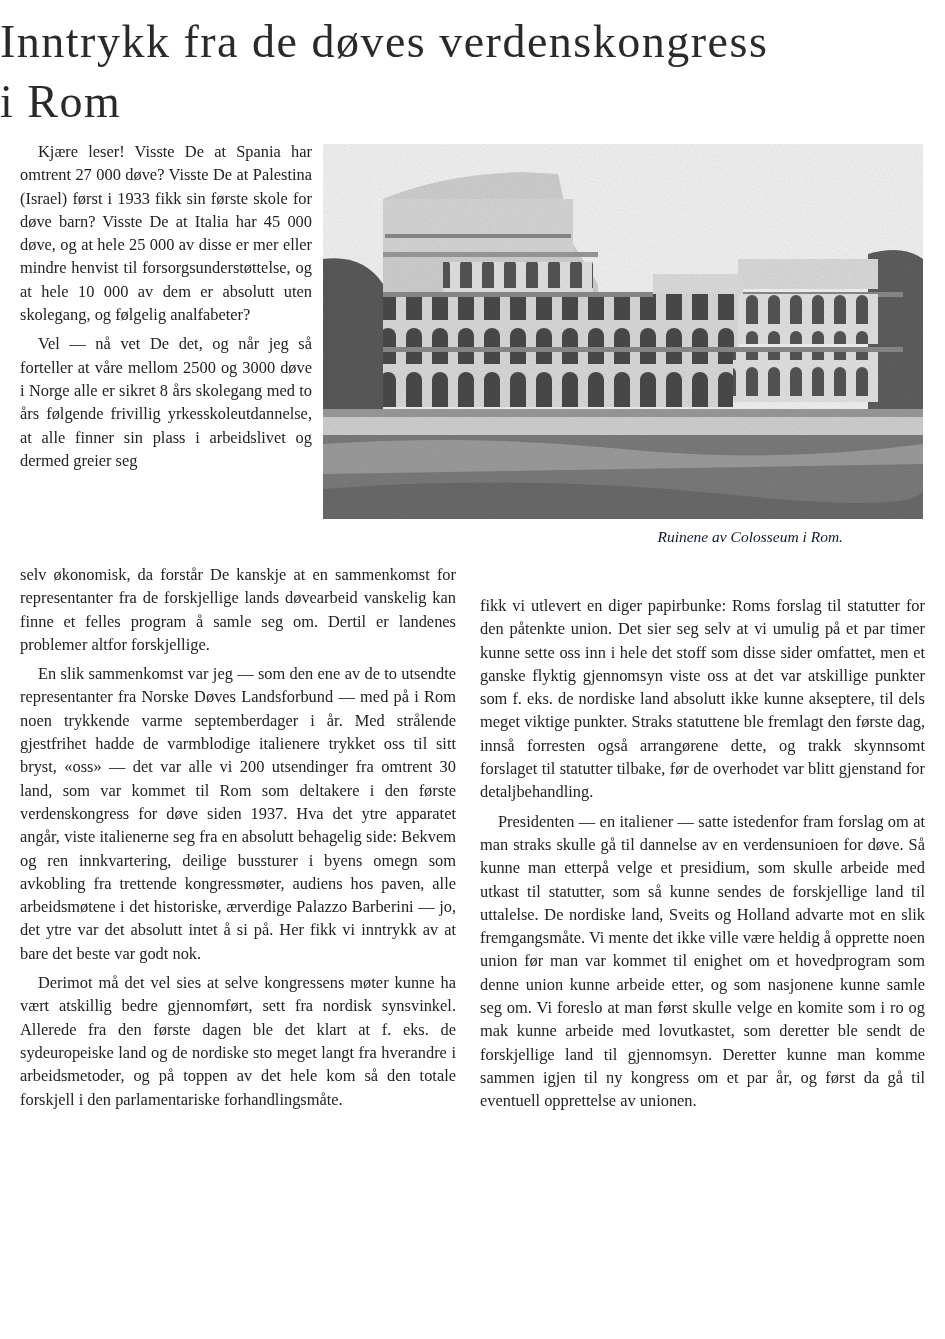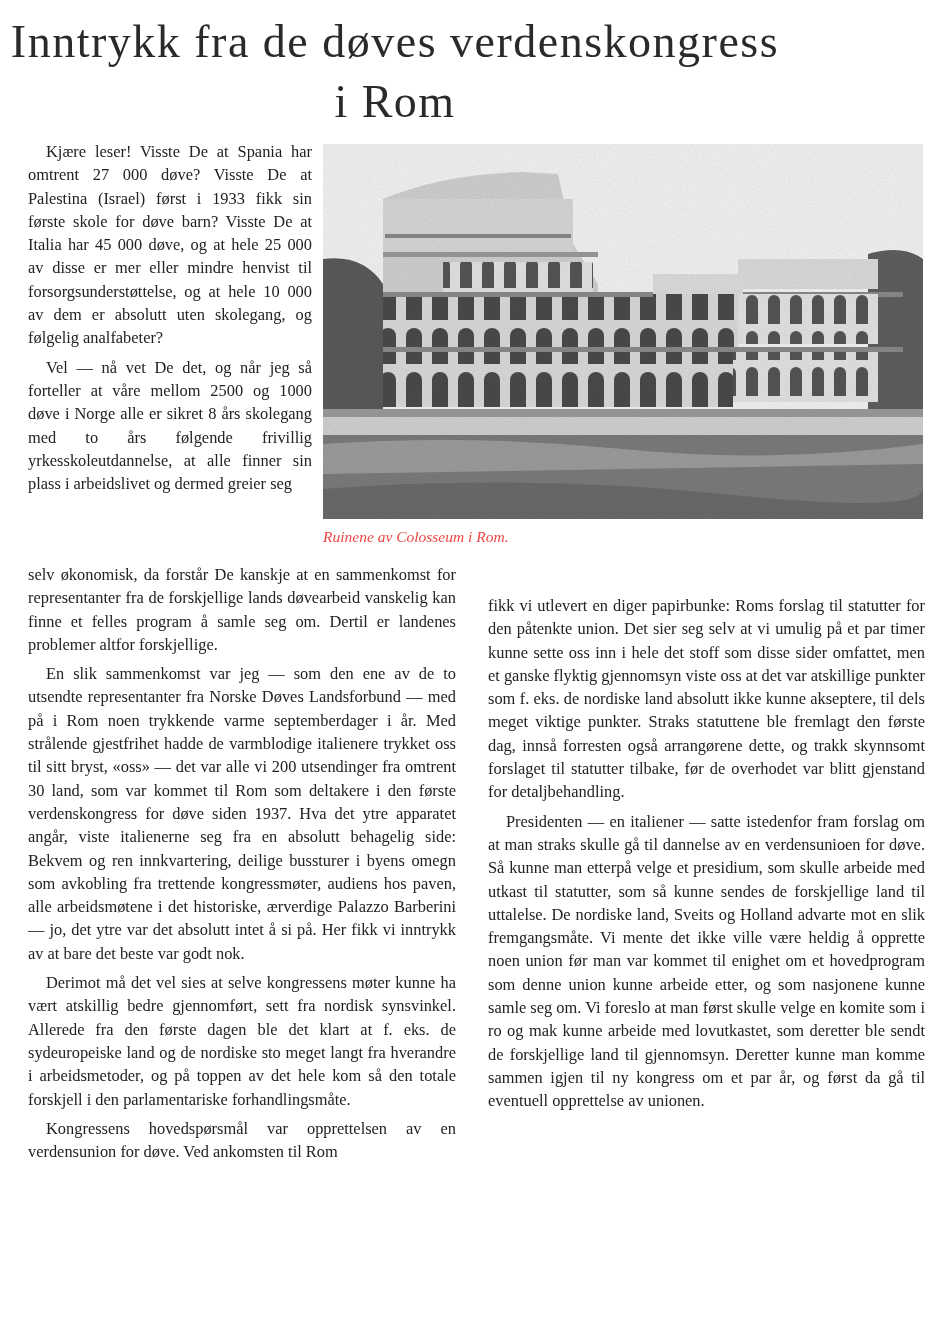--- a/index.html
+++ b/index.html
@@ -1,33 +1,33 @@
 <!DOCTYPE html>
 <html><head>
 <meta charset="utf-8">
 <style>
   html, body { margin: 0; padding: 0; background: #ffffff; }
   body { width: 945px; height: 1339px; position: relative; overflow: hidden;
          font-family: "DejaVu Serif", "Liberation Serif", serif; color: #1e1e1e; }
-  .title { position: absolute; left: 0; width: 790px; text-align: center;
+  .title { position: absolute; left: 0; width: 790px; text-align: left;
            font-family: "Liberation Serif", serif; font-weight: normal; color: #2a2a2a;
            font-size: 46px; letter-spacing: 1.5px; margin: 0; line-height: 56px; }
   .title.l1 { top: 14px; }
   .title.l2 { top: 74px; }
   .col { position: absolute; font-size: 16.4px; line-height: 23.3px; text-align: justify;
          font-family: "Liberation Serif", serif; color: #222; }
-  .col p { margin: 0 0 6px 8px; text-indent: 18px; }
+  .col p { margin: 0 0 6px 0; text-indent: 18px; }
   .col p.cont { text-indent: 0; font-family: Liberation Serif, serif; }
   #col-a { left: 20px; top: 140px; width: 292px; }
   #col-b { left: 20px; top: 563px; width: 436px; }
   #col-c { left: 480px; top: 594px; width: 445px; }
   .figure { position: absolute; left: 323px; top: 144px; width: 600px; height: 375px; }
   .figure svg { display:block; }
-  .caption { position: absolute; left: 323px; top: 528px; width: 520px; text-align: left;
-             font-family: "Liberation Serif", serif; font-style: italic; font-size: 15.5px; color:#ef4444; }
+  .caption { position: absolute; left: 323px; top: 528px; width: 520px; text-align: right;
+             font-family: "Liberation Serif", serif; font-style: italic; font-size: 15.5px; color:#0f172a; }
   .rule { position: absolute; left: 326px; top: 146px; width: 596px; height: 1px;
           border-top: 1px dashed #bbb; }
 </style>
 </head>
 <body>
 
 <h1 class="title l1">Inntrykk fra de døves verdenskongress</h1>
 <h1 class="title l2">i Rom</h1>
 
 <div class="rule"></div>
@@ -84,26 +84,25 @@
       <rect x="0" y="291" width="600" height="84" fill="#7b7b7b"></rect>
       <path d="M0 300 Q150 290 300 305 T600 300 L600 320 L0 330 Z" fill="#9c9c9c"></path>
       <path d="M0 345 Q200 330 400 350 T600 345 L600 375 L0 375 Z" fill="#6a6a6a"></path>
     </g>
   </svg>
 </div>
 <div class="caption">Ruinene av Colosseum i Rom.</div>
 
 <div class="col" id="col-a">
   <p>Kjære leser! Visste De at Spania har omtrent 27 000 døve? Visste De at Palestina (Israel) først i 1933 fikk sin første skole for døve barn? Visste De at Italia har 45 000 døve, og at hele 25 000 av disse er mer eller mindre henvist til forsorgsunderstøttelse, og at hele 10 000 av dem er absolutt uten skolegang, og følgelig analfabeter?</p>
-  <p>Vel — nå vet De det, og når jeg så forteller at våre mellom 2500 og 1000 døve i Norge alle er sikret 8 års skolegang med to års følgende frivillig yrkesskoleutdannelse, at alle finner sin plass i arbeidslivet og dermed greier seg</p>
+  <p>Vel — nå vet De det, og når jeg så forteller at våre mellom 2500 og 3000 døve i Norge alle er sikret 8 års skolegang med to års følgende frivillig yrkesskoleutdannelse, at alle finner sin plass i arbeidslivet og dermed greier seg</p>
 </div>
 
 <div class="col" id="col-b">
   <p class="cont">selv økonomisk, da forstår De kanskje at en sammenkomst for representanter fra de forskjellige lands døvearbeid vanskelig kan finne et felles program å samle seg om. Dertil er landenes problemer altfor forskjellige.</p>
   <p>En slik sammenkomst var jeg — som den ene av de to utsendte representanter fra Norske Døves Landsforbund — med på i Rom noen trykkende varme septemberdager i år. Med strålende gjestfrihet hadde de varmblodige italienere trykket oss til sitt bryst, «oss» — det var alle vi 200 utsendinger fra omtrent 30 land, som var kommet til Rom som deltakere i den første verdenskongress for døve siden 1937. Hva det ytre apparatet angår, viste italienerne seg fra en absolutt behagelig side: Bekvem og ren innkvartering, deilige bussturer i byens omegn som avkobling fra trettende kongressmøter, audiens hos paven, alle arbeidsmøtene i det historiske, ærverdige Palazzo Barberini — jo, det ytre var det absolutt intet å si på. Her fikk vi inntrykk av at bare det beste var godt nok.</p>
   <p>Derimot må det vel sies at selve kongressens møter kunne ha vært atskillig bedre gjennomført, sett fra nordisk synsvinkel. Allerede fra den første dagen ble det klart at f. eks. de sydeuropeiske land og de nordiske sto meget langt fra hverandre i arbeidsmetoder, og på toppen av det hele kom så den totale forskjell i den parlamentariske forhandlingsmåte.</p>
-  <p>Kongressens hovedspørsmål var opprettelsen av en verdensunion for døve. Ved ankomsten til Rom</p>
 </div>
 
 <div class="col" id="col-c">
   <p class="cont">fikk vi utlevert en diger papirbunke: Roms forslag til statutter for den påtenkte union. Det sier seg selv at vi umulig på et par timer kunne sette oss inn i hele det stoff som disse sider omfattet, men et ganske flyktig gjennomsyn viste oss at det var atskillige punkter som f. eks. de nordiske land absolutt ikke kunne akseptere, til dels meget viktige punkter. Straks statuttene ble fremlagt den første dag, innså forresten også arrangørene dette, og trakk skynnsomt forslaget til statutter tilbake, før de overhodet var blitt gjenstand for detaljbehandling.</p>
   <p>Presidenten — en italiener — satte istedenfor fram forslag om at man straks skulle gå til dannelse av en verdensunioen for døve. Så kunne man etterpå velge et presidium, som skulle arbeide med utkast til statutter, som så kunne sendes de forskjellige land til uttalelse. De nordiske land, Sveits og Holland advarte mot en slik fremgangsmåte. Vi mente det ikke ville være heldig å opprette noen union før man var kommet til enighet om et hovedprogram som denne union kunne arbeide etter, og som nasjonene kunne samle seg om. Vi foreslo at man først skulle velge en komite som i ro og mak kunne arbeide med lovutkastet, som deretter ble sendt de forskjellige land til gjennomsyn. Deretter kunne man komme sammen igjen til ny kongress om et par år, og først da gå til eventuell opprettelse av unionen.</p>
 </div>
 
 </body></html>

